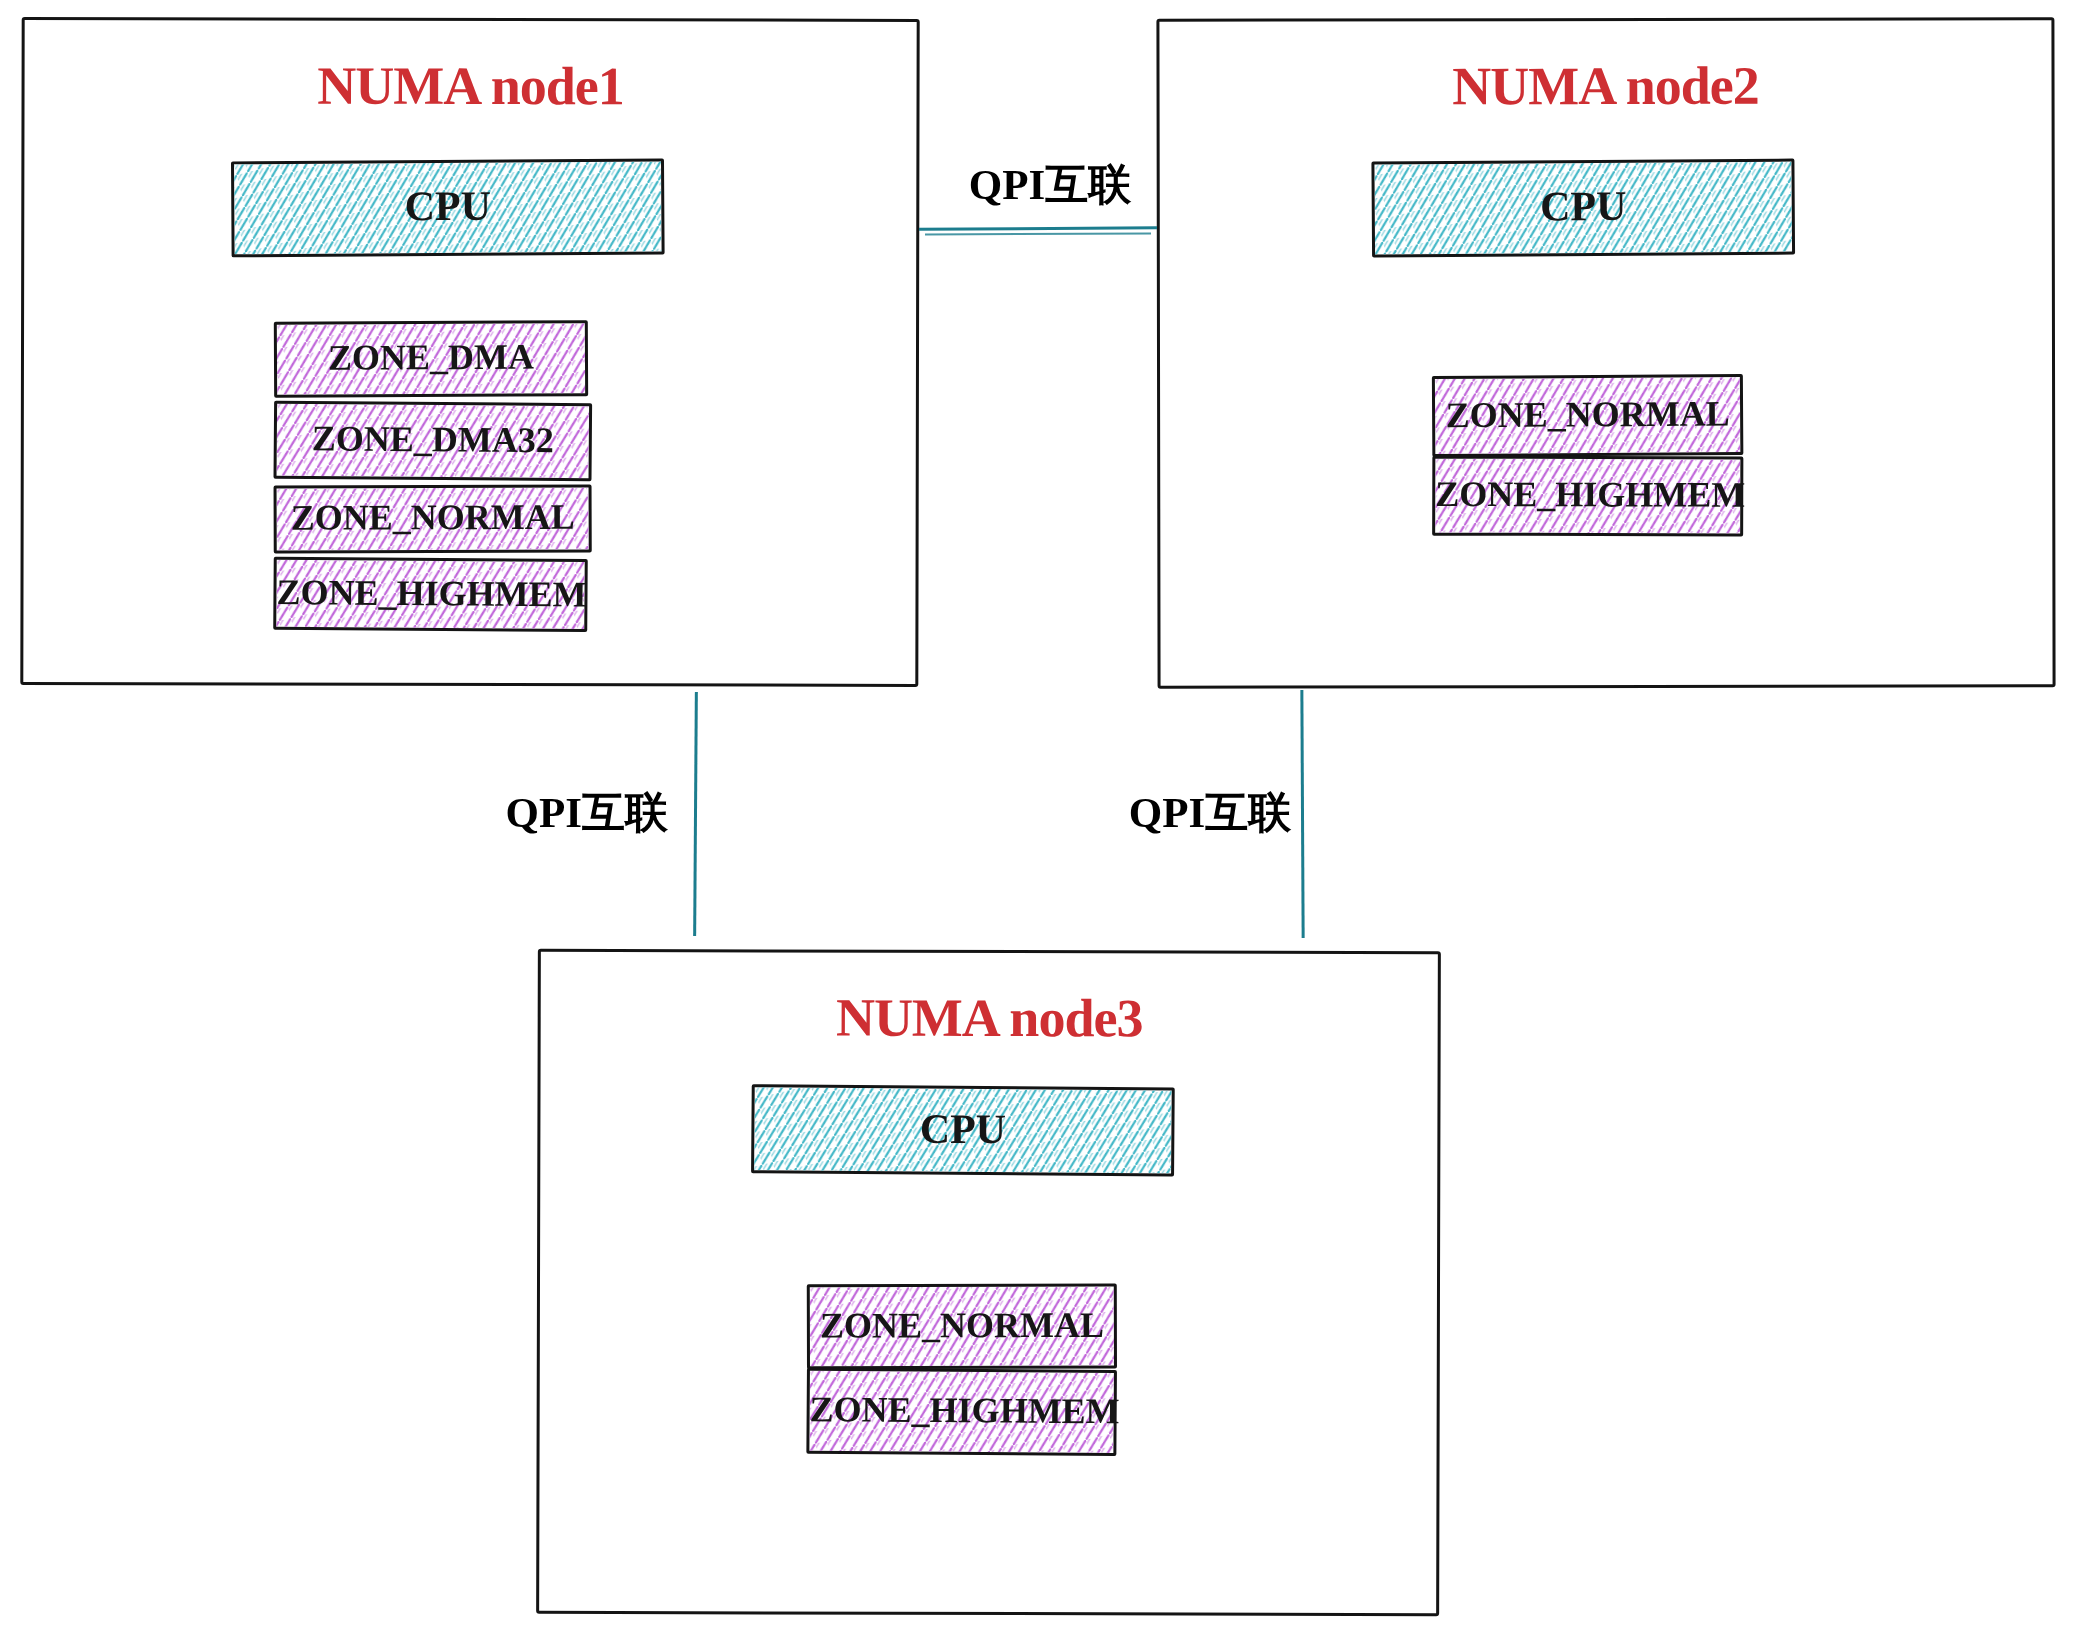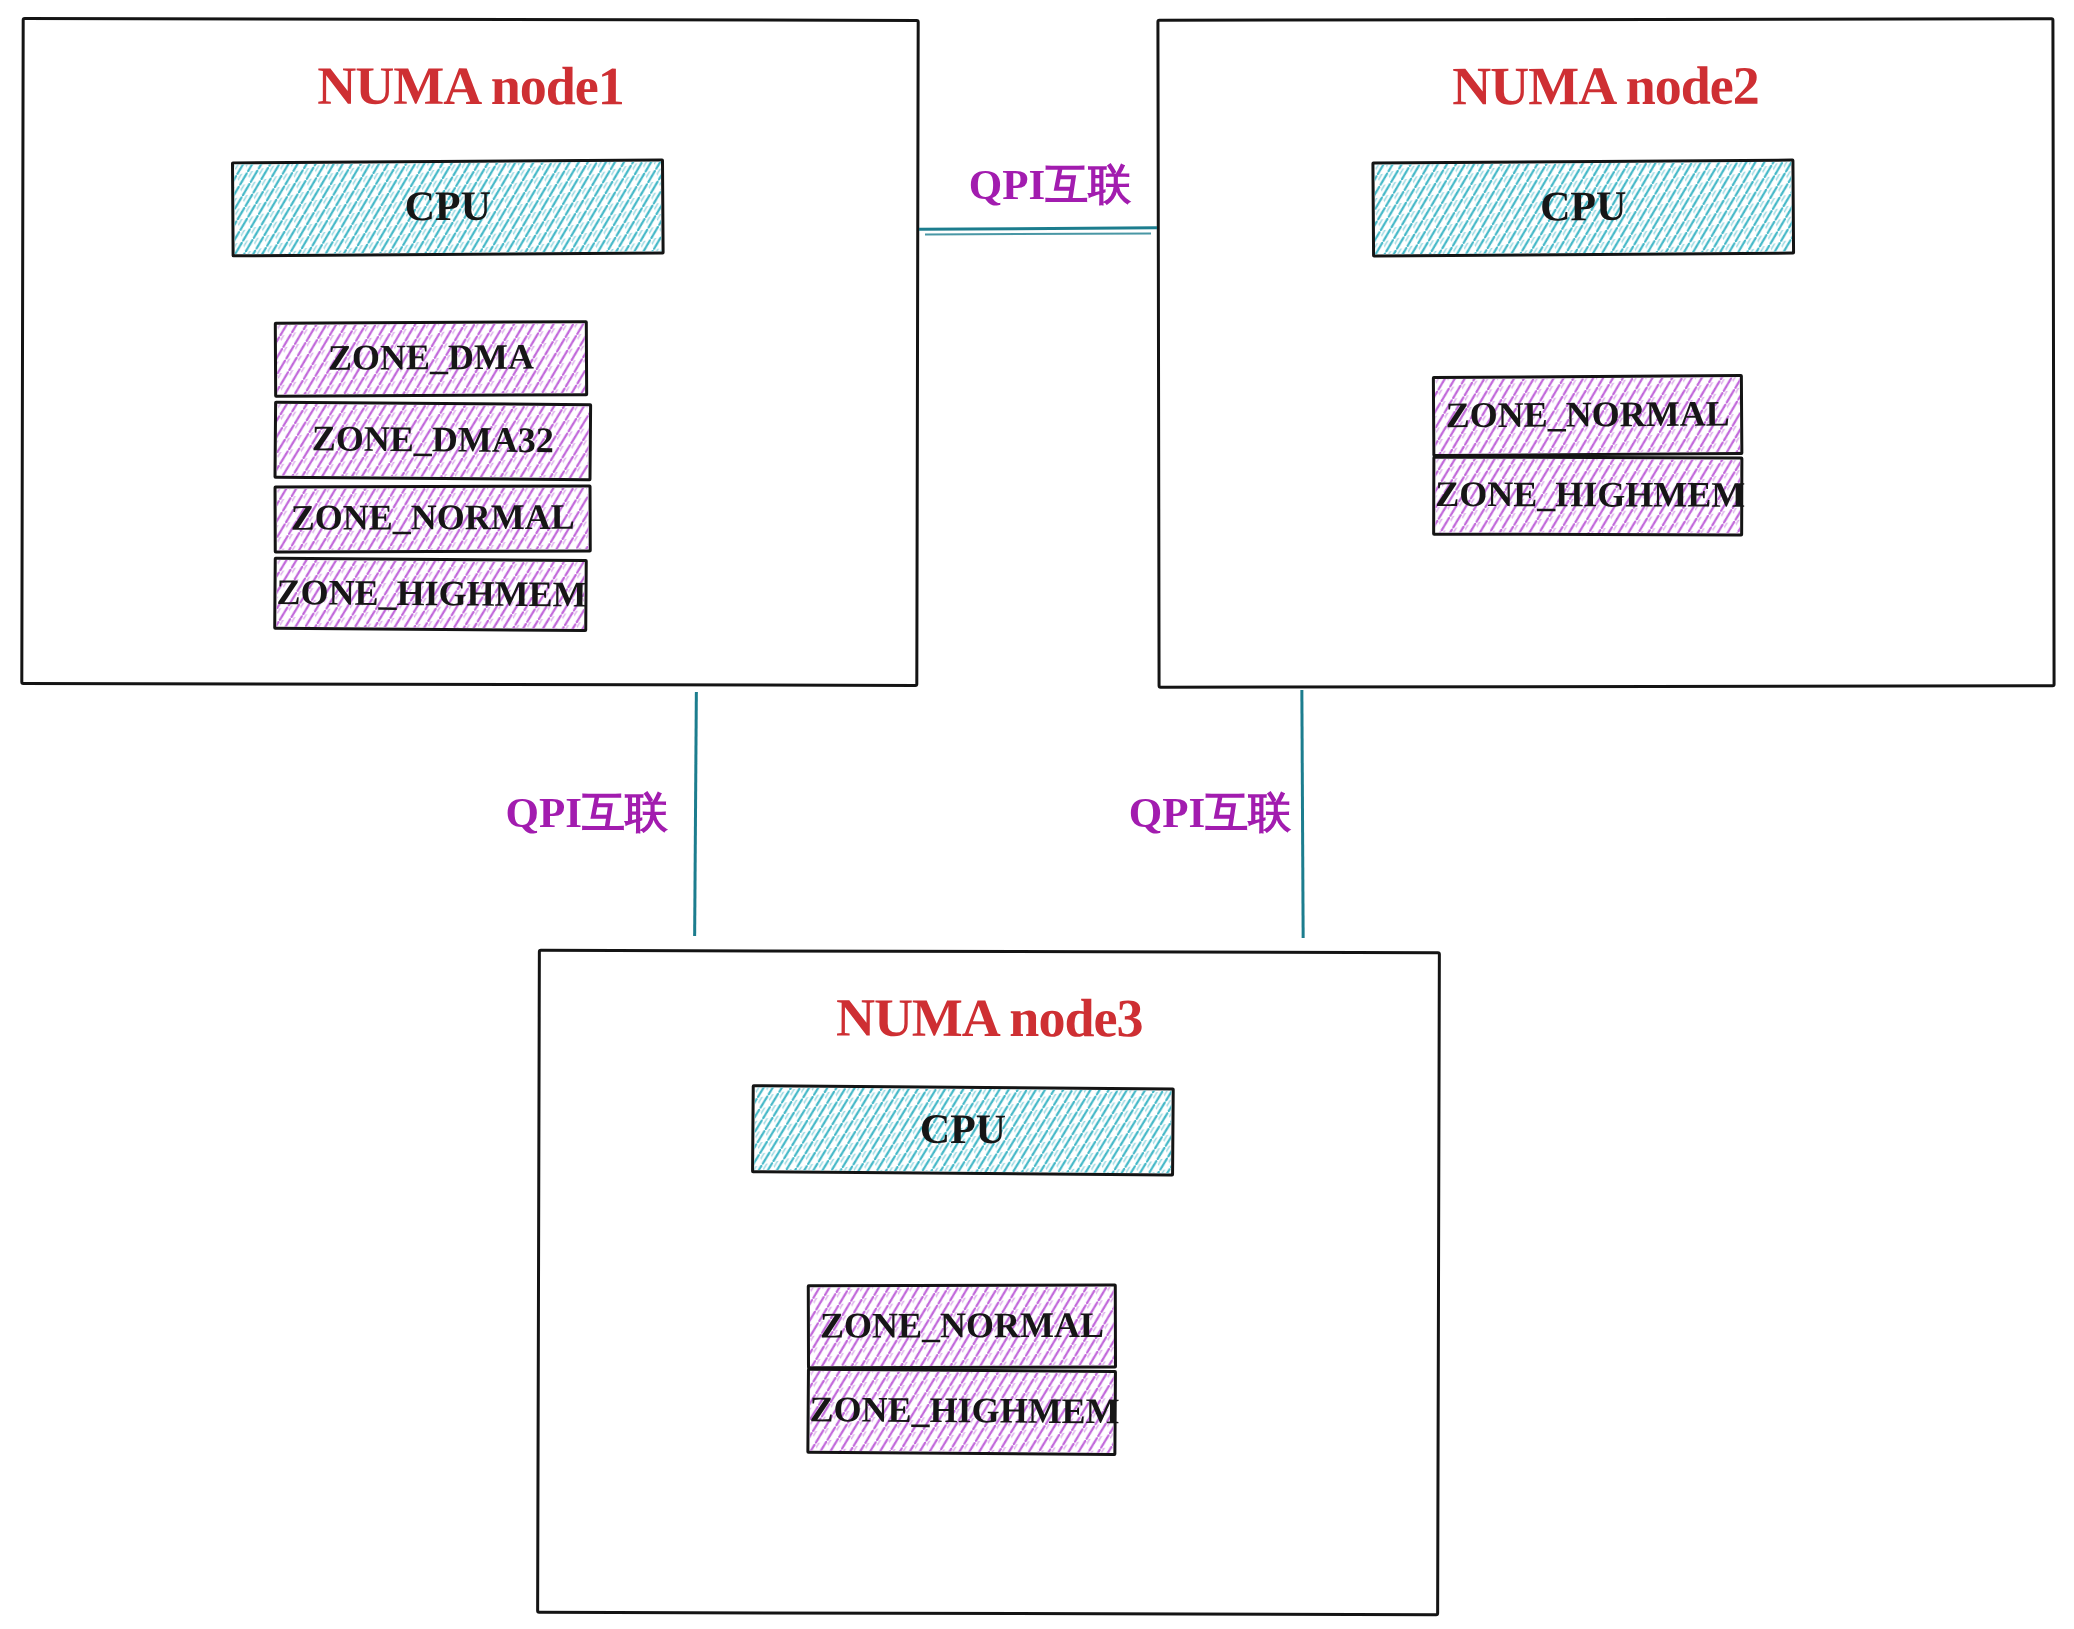--- a/index.html
+++ b/index.html
@@ -88,21 +88,21 @@
   }
   #link-h      { left: 919px;  top: 227px; width: 238px; height: 3px; transform: rotate(-0.4deg); }
   #link-h-echo { left: 925px;  top: 233px; width: 226px; height: 1.5px; transform: rotate(-0.3deg); opacity: .8; }
   #link-v-left  { left: 694px;  top: 692px; width: 3px; height: 244px; transform: rotate(0.4deg); }
   #link-v-right { left: 1301px; top: 690px; width: 3px; height: 248px; transform: rotate(-0.3deg); }
 
   .link-label {
     position: absolute;
     font-size: 43px;
     font-weight: bold;
-    color: #a21caf;
+    color: #000000;
     text-align: center;
     white-space: pre;
   }
   #qpi-label-top   { left: 960px;  top: 156px; width: 180px; }
   #qpi-label-left  { left: 478px;  top: 784px; width: 190px; text-align: right; }
   #qpi-label-right { left: 1120px; top: 784px; width: 180px; }
 </style>
 </head>
 <body>
 

